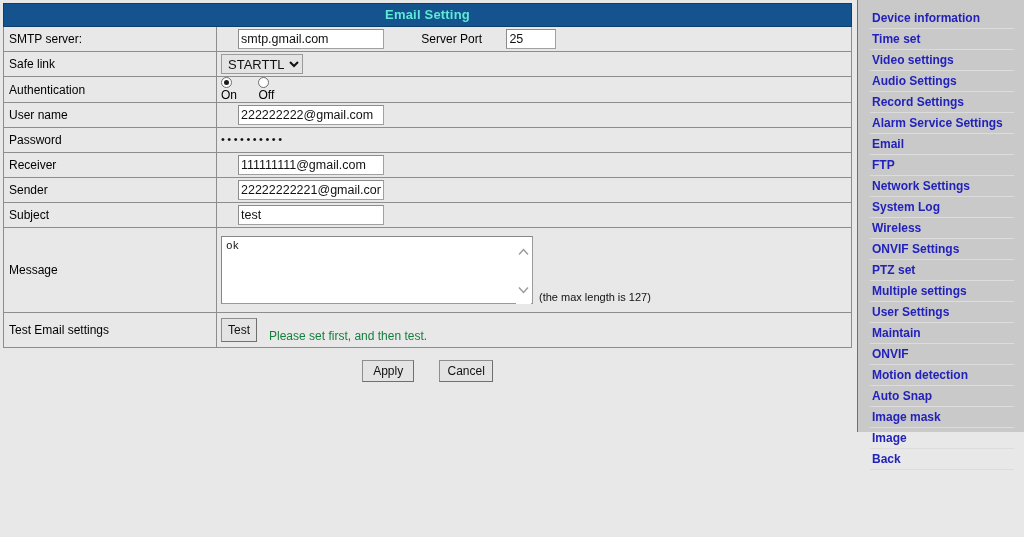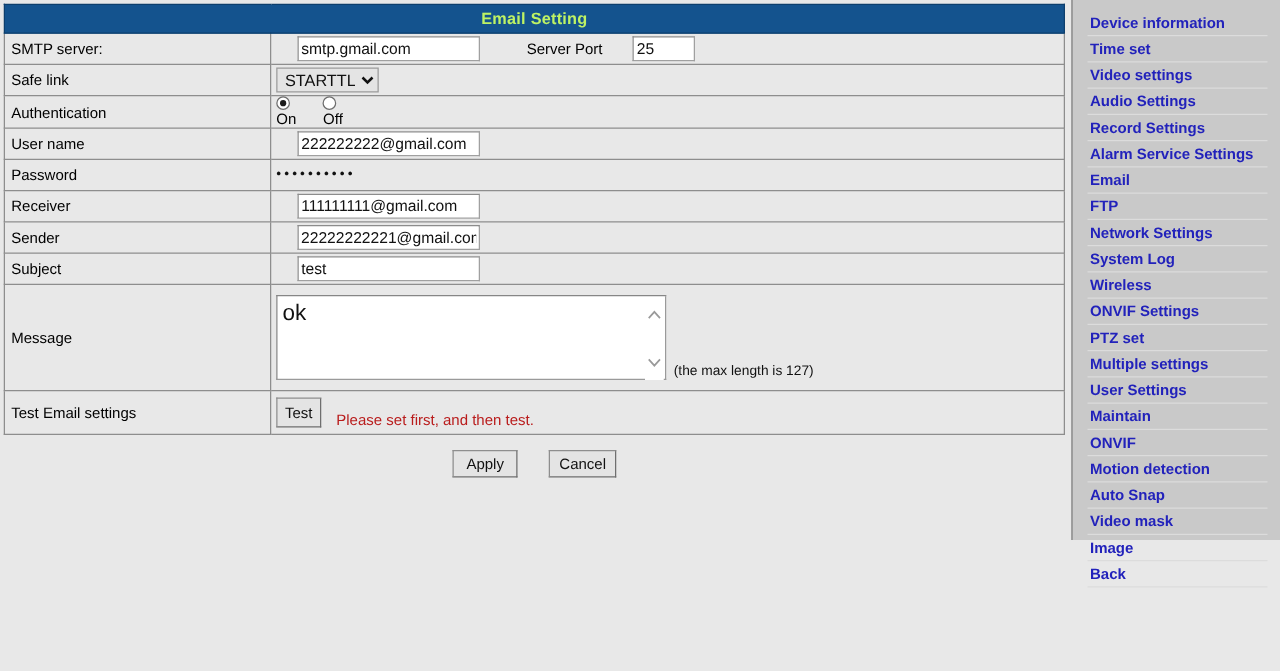--- a/index.html
+++ b/index.html
@@ -43,21 +43,21 @@
     vertical-align: middle;
     background: #e8e8e8;
   }
   .title-bar td {
     background: #14538e;
     border: 1px solid #0d3f6d;
     height: 22px;
     padding: 0;
   }
   .title-text {
-    color: #bef264;
+    color: #5eead4;
     font-weight: bold;
     font-size: 13px;
     text-align: center;
     letter-spacing: .2px;
     line-height: 22px;
   }
   .lbl-cell {
     width: 213px;
     padding-left: 5px !important;
     font-size: 12px;
@@ -159,23 +159,23 @@
     height: 68px;
     border: 1px solid #9a9a9a;
     border-top-color: #868686;
     border-left-color: #868686;
     background: #ffffff;
     box-sizing: border-box;
   }
   .ta-text {
     position: absolute;
     left: 4px; top: 3px;
-    font-size: 18px;
-    color: #111;
-    font-family: Liberation Sans, sans-serif;
+    font-size: 11px;
+    color: #111;
+    font-family: Liberation Mono, monospace;
     text-align: center;
   }
   .ta-scroll {
     position: absolute;
     right: 1px; top: 1px;
     width: 15px; height: 66px;
     background: #ffffff;
     display: flex;
     flex-direction: column;
     justify-content: space-between;
@@ -205,21 +205,21 @@
     border-bottom-color: #6f6f6f;
     padding: 3px 7px;
     cursor: pointer;
     line-height: 14px;
   }
   .btn-test { padding: 4px 6px; }
   .hint {
     font-size: 12px;
     margin-left: 12px;
     padding-top: 12px;
-    color: #b91c1c;
+    color: #15803d;
   }
 
   .actions {
     width: 849px;
     margin-left: 3px;
     text-align: center;
     padding-top: 12px;
   }
   .actions .btn { min-width: 52px; }
   .actions .btn + .btn { margin-left: 22px; }
@@ -432,21 +432,21 @@
       <li>
           <a href="#">ONVIF</a>
         </li>
       <li>
           <a href="#">Motion detection</a>
         </li>
       <li>
           <a href="#">Auto Snap</a>
         </li>
       <li>
-          <a href="#">Video mask</a>
+          <a href="#">Image mask</a>
         </li>
       <li>
           <a href="#">Image</a>
         </li>
       <li>
           <a href="#">Back</a>
         </li>
     </ul>
   </div>
 

